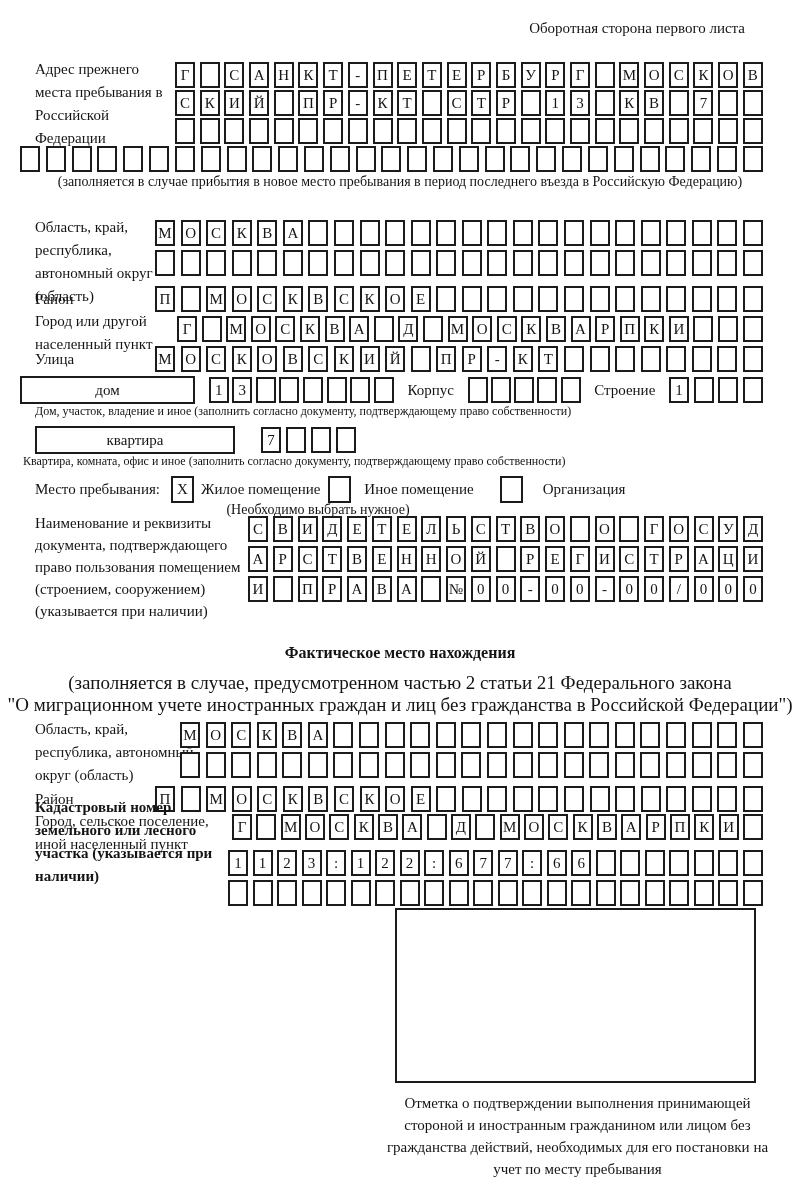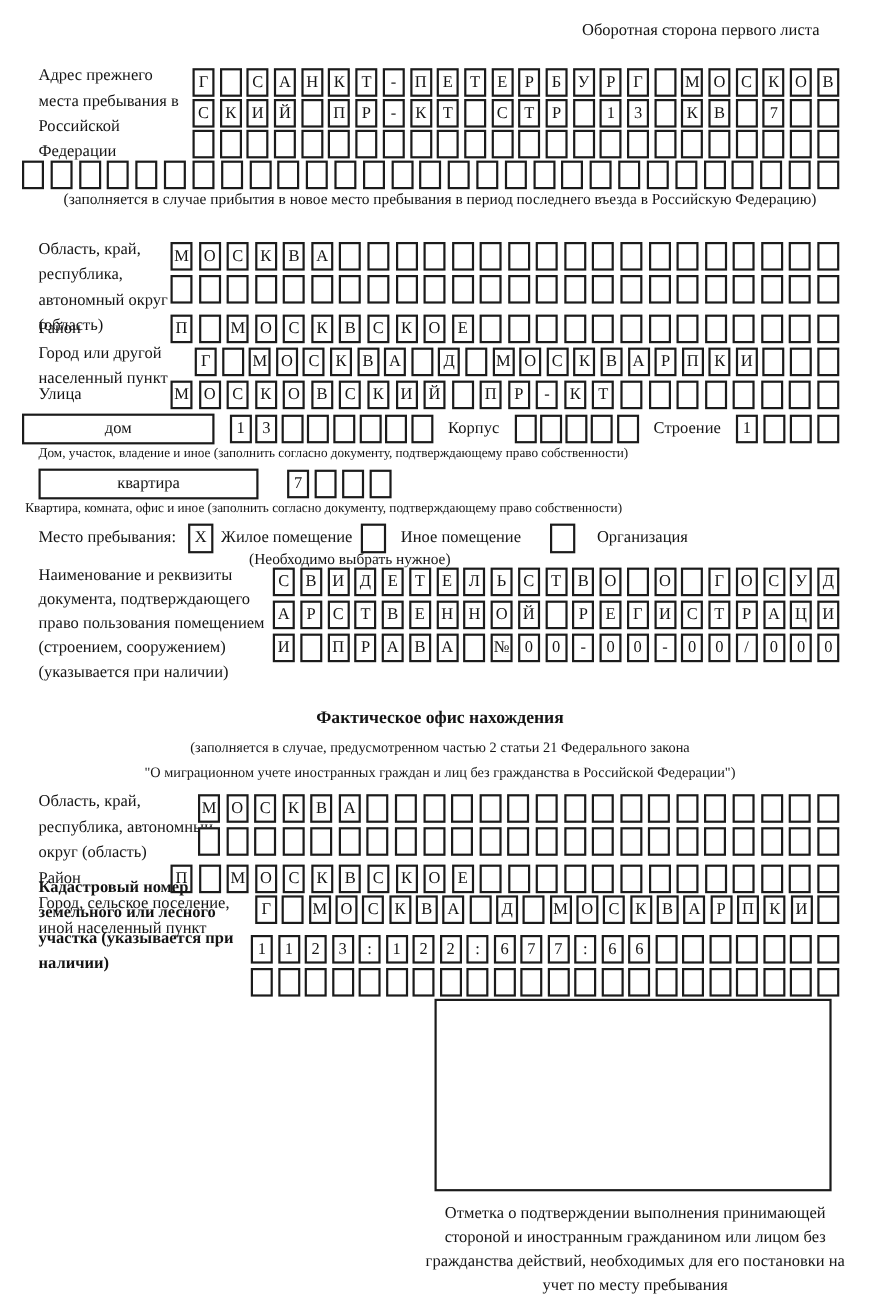--- a/index.html
+++ b/index.html
@@ -22,21 +22,21 @@
     box-sizing:border-box;height:28px;border:2px solid #1b1b1b;
     display:flex;align-items:center;justify-content:center;font-size:15px;background:#fff;
   }
   .cb{
     box-sizing:border-box;width:23px;height:27px;border:2px solid #1b1b1b;
     display:flex;align-items:center;justify-content:center;font-size:15px;flex:0 0 23px;
   }
   .caption{position:absolute;font-size:12px;}
   .center{text-align:center;}
   .title{position:absolute;left:0;width:800px;text-align:center;font-weight:bold;font-size:16px;}
-  .note{position:absolute;left:0;width:800px;text-align:center;font-size:13px;}
+  .note{position:absolute;left:0;width:800px;text-align:center;font-size:19px;}
   .inline-lbl{font-size:15px;white-space:nowrap;}
   .stampbox{position:absolute;box-sizing:border-box;border:2px solid #1b1b1b;background:#fff;}
 </style>
 </head>
 <body>
 
 <div class="page">
 
   <div class="abs hdr" style="left:0;top:20px;width:745px;text-align:right;">Оборотная сторона первого листа</div>
 
@@ -407,21 +407,21 @@
       <span class="cell">0</span>
       <span class="cell">-</span>
       <span class="cell">0</span>
       <span class="cell">0</span>
       <span class="cell">/</span>
       <span class="cell">0</span>
       <span class="cell">0</span>
       <span class="cell">0</span>
     </div>
 
-  <div class="title" style="top:644px;">Фактическое офис нахождения</div>
+  <div class="title" style="top:644px;">Фактическое место нахождения</div>
   <div class="note" style="top:672px;">(заполняется в случае, предусмотренном частью 2 статьи 21 Федерального закона</div>
   <div class="note" style="top:694px;">"О миграционном учете иностранных граждан и лиц без гражданства в Российской Федерации")</div>
 
   <div class="lbl" style="top:718px;width:164px;">Область, край, республика, автономный округ (область)</div>
   <div class="boxrow" style="left:180px;top:722px;width:583px;">
       <span class="cell">М</span>
       <span class="cell">О</span>
       <span class="cell">С</span>
       <span class="cell">К</span>
       <span class="cell">В</span>

